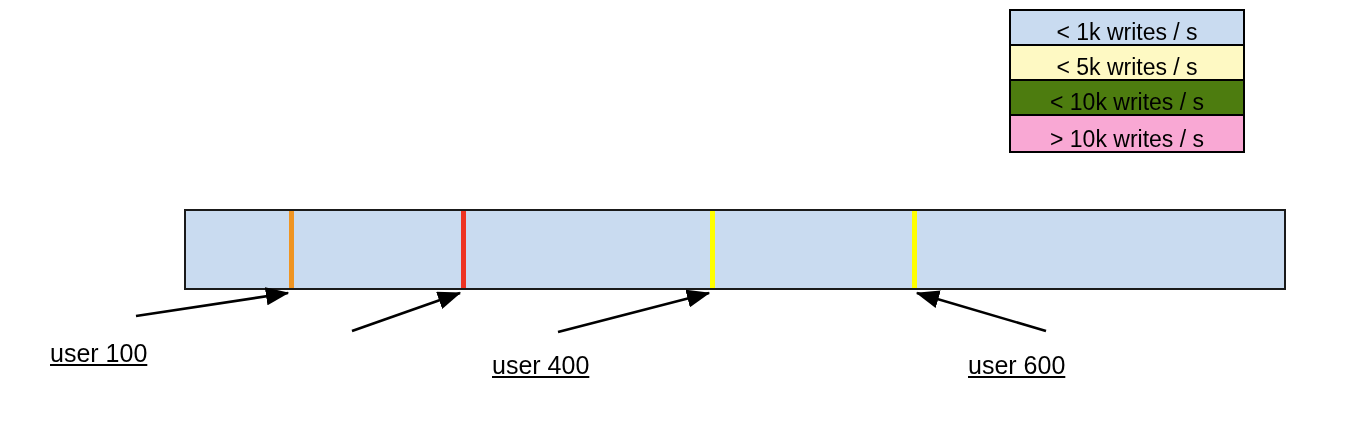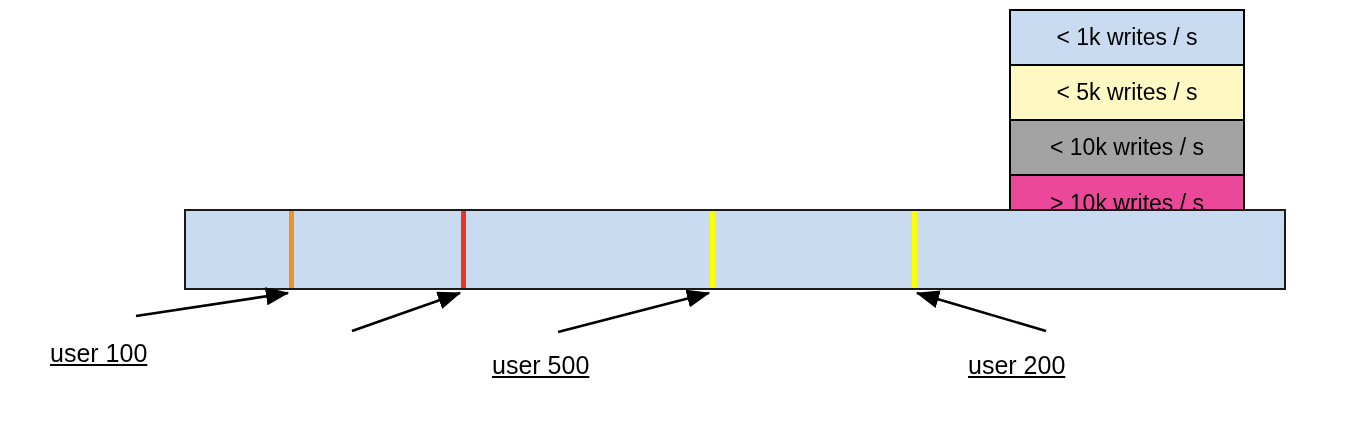--- a/index.html
+++ b/index.html
@@ -27,25 +27,25 @@
   
   .legend {
     position: absolute;
     left: 1009px;
     top: 9px;
     width: 236px;
     border: 2px solid #000000;
     box-sizing: border-box;
   }
   .legend-row {
-    height: 55px;
+    height: 35px;
     box-sizing: border-box;
     border-bottom: 2px solid #000000;
     display: flex;
-    align-items: center;
+    align-items: flex-end;
     justify-content: center;
     font-size: 23px;
     line-height: 1;
     letter-spacing: 0px;
     white-space: nowrap;
   }
   .legend-row:last-child {
     border-bottom: none;
   }
 
@@ -106,24 +106,24 @@
 
 <div id="diagram-root">
 
   <div class="legend">
     <div class="legend-row" style="background: rgb(201, 219, 240);">
       <span>&lt; 1k writes / s</span>
     </div>
     <div class="legend-row" style="background: #fef9c3;">
       <span>&lt; 5k writes / s</span>
     </div>
-    <div class="legend-row" style="background: #a3a3a3;">
+    <div class="legend-row" style="background: #4d7c0f;">
       <span>&lt; 10k writes / s</span>
     </div>
-    <div class="legend-row" style="background: #ec4899;">
+    <div class="legend-row" style="background: #f9a8d4;">
       <span>&gt; 10k writes / s</span>
     </div>
   </div>
 
 
   <div class="bar-outer" style="left: 184px; width: 1102px; border-color: rgb(26, 26, 26);">
     <div class="bar-fill" style="background: rgb(201, 219, 240);"></div>
     <div class="bar-marker" style="background: rgb(239, 148, 34); left: 103px;"></div>
     <div class="bar-marker" style="background: rgb(238, 51, 34); left: 275px;"></div>
     <div class="bar-marker" style="background: rgb(255, 255, 0); left: 524px;"></div>
@@ -138,16 +138,16 @@
     </defs>
     <g id="arrow-lines">
         <line x1="136" y1="316" x2="288" y2="293" stroke="#000000" stroke-width="2.6" marker-end="url(#arrowhead)"></line>
         <line x1="352" y1="331" x2="460" y2="293" stroke="#000000" stroke-width="2.6" marker-end="url(#arrowhead)"></line>
         <line x1="558" y1="332" x2="709" y2="293" stroke="#000000" stroke-width="2.6" marker-end="url(#arrowhead)"></line>
         <line x1="1046" y1="331" x2="917" y2="293" stroke="#000000" stroke-width="2.6" marker-end="url(#arrowhead)"></line>
       </g>
   </svg>
 
   <div class="pointer-label" style="left: 50px; top: 340px;">user 100</div>
-  <div class="pointer-label" style="left: 492px; top: 352px;">user 500</div>
-  <div class="pointer-label" style="left: 968px; top: 352px;">user 200</div>
+  <div class="pointer-label" style="left: 492px; top: 352px;">user 400</div>
+  <div class="pointer-label" style="left: 968px; top: 352px;">user 600</div>
 
 </div>
 
 </body></html>

